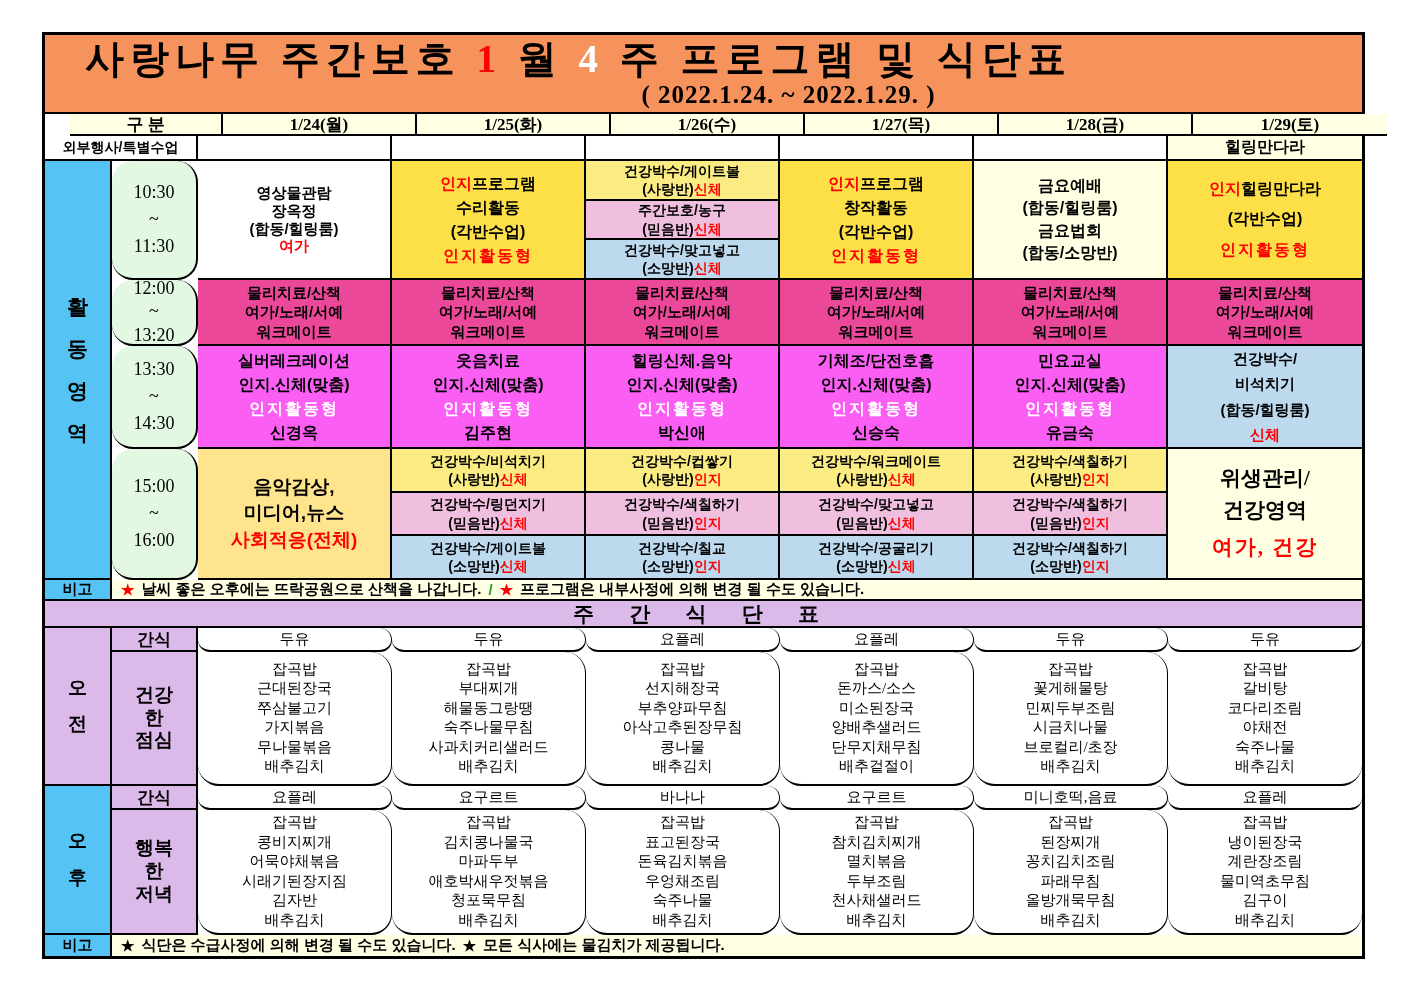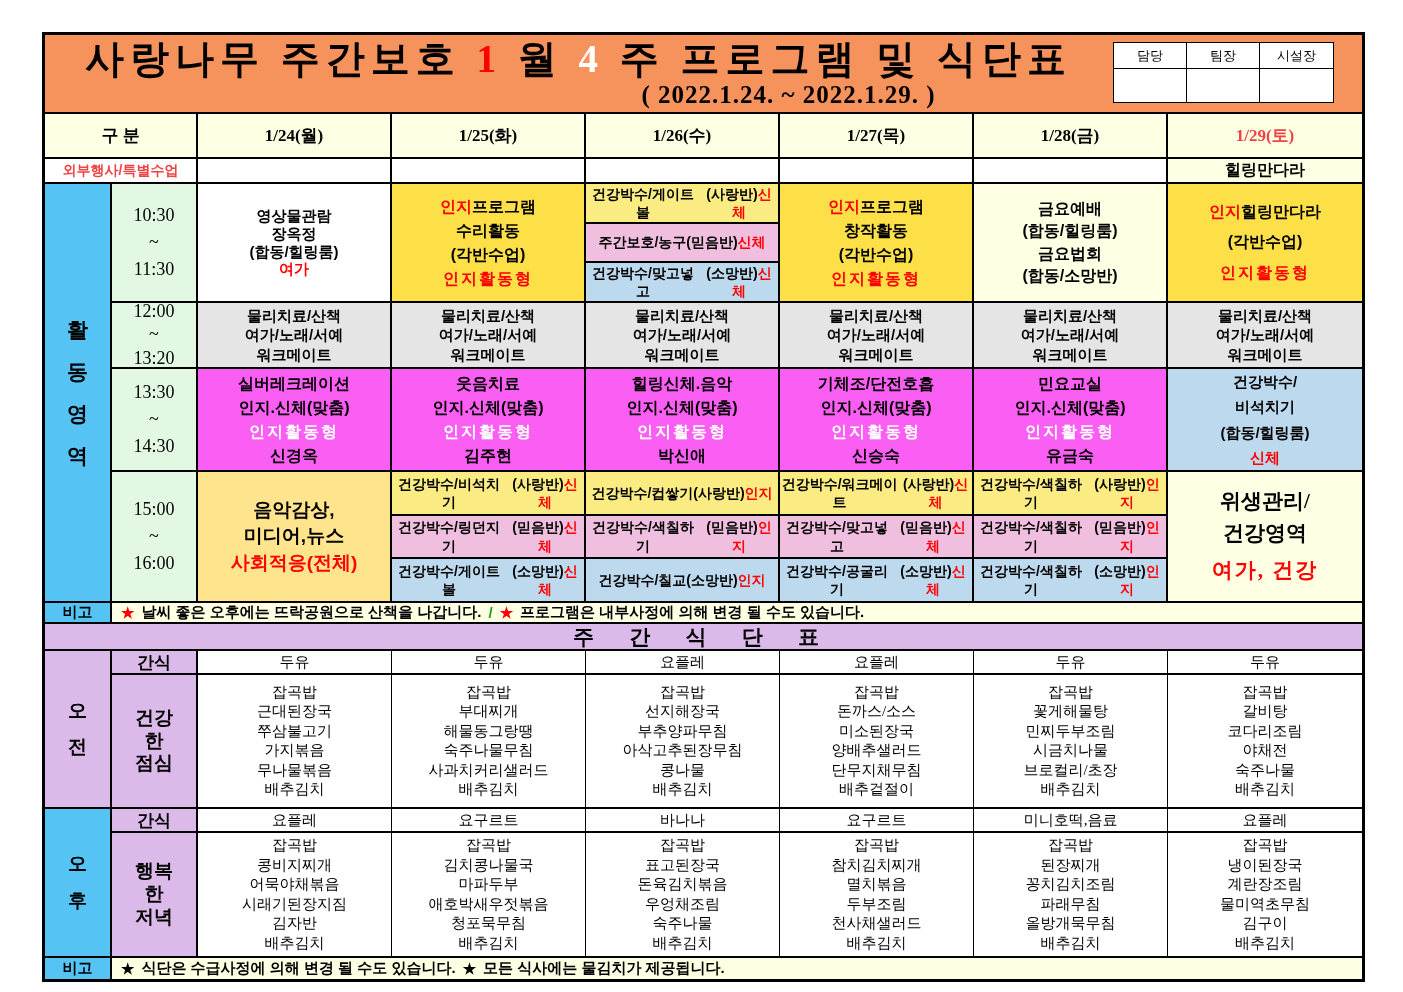--- a/index.html
+++ b/index.html
@@ -9,44 +9,44 @@
   .r{display:flex;width:100%;}
   .cell{box-sizing:border-box;border-right:2px solid #000;border-bottom:2px solid #000;
         display:flex;flex-direction:column;align-items:center;justify-content:center;
         text-align:center;overflow:hidden;height:100%;}
   .cell.last{border-right:none;}
   .w1{width:67px;flex:none;}
   .w2{width:86px;flex:none;}
   .w12{width:153px;flex:none;}
   .wd{width:194px;flex:none;}
   .grow{flex:1;min-width:0;}
-  .h27{height:45px;}.h25{height:25px;border-radius:9px;}.h119{height:119px;}.h66{height:66px;}
+  .h27{height:22px;padding-left:25px;}.h25{height:25px;border-radius:9px;}.h119{height:119px;}.h66{height:66px;}
   .h103{height:103px;}.h131{height:131px;}.h21{height:21px;}.hban{height:27px;}
   .h24{height:24px;}.h134{height:134px;}.h125{height:125px;}
   
   .org{background:#F6925C;}
   .cr{background:#FFFFE3;}
   .wh{background:#FFFFFF;}
   .sky{background:#55C3F3;}
   .tcol{background:#E3F8E3;}
-  .lgn{background:#e5e5e5;}
+  .lgn{background:#ec4899;}
   .gn{background:#fde047;}
   .mg{background:#FA5EF3;}
   .y{background:#FAEC82;}
   .pk{background:#F0BEDF;}
   .lb{background:#BDD9EE;}
   .pu{background:#DBB9E9;}
   .amb{background:#FFE48E;}
   .red{color:#FF0000;}
-  .blue{color:#ef4444;text-align:center;}
+  .blue{color:#000000;text-align:center;}
   .whitetxt{color:#FFFFFF;}
   .grnslash{color:#1E9E1E;font-weight:bold;}
   
   .serifb{font-family:"Liberation Serif",serif;font-weight:bold;}
-  .serif{font-family:"Liberation Serif",serif;font-weight:normal;}
+  .serif{font-family:"Liberation Serif",serif;font-weight:normal;border-radius:21px;}
   .gothb{font-family:"Liberation Sans",sans-serif;font-weight:bold;}.f14{font-size:14px;}.f15{font-size:15px;}.f16{font-size:16px;}
   .f17{font-size:17px;}.f18{font-size:18px;}.f19{font-size:19px;}.f21{font-size:21px;}
   .lh115{line-height:1.18;}.lh130{line-height:1.3;}.lh140{line-height:1.4;}
   .lh150{line-height:1.5;}.lh170{line-height:1.7;}.lh190{line-height:1.9;}
   .pre{white-space:pre-line;}
   
   .title-band{position:relative;height:77px;border-bottom:2px solid #000;
               display:flex;flex-direction:column;justify-content:center;}
   .tline1{font-family:"Liberation Serif",serif;font-weight:bold;font-size:39px;line-height:1.05;
           letter-spacing:6px;text-align:center;padding-right:250px;white-space:nowrap;}
@@ -54,22 +54,22 @@
           letter-spacing:1px;text-align:center;padding-left:170px;margin-top:2px;}
   .sig{position:absolute;right:28px;top:7px;width:219px;background:#fff;border:1px solid #000;
        display:grid;grid-template-columns:1fr 1fr 1fr;grid-template-rows:26px 33px;
        font-family:"Liberation Serif",serif;font-size:13px;}
   .sig>div{border-right:1px solid #000;border-bottom:1px solid #000;
            display:flex;align-items:center;justify-content:center;}
   .sig>div:nth-child(3n){border-right:none;}
   .sig>div:nth-child(n+4){border-bottom:none;}
   
   .stack{padding:0;justify-content:stretch;}
-  .sub{flex:1;border-bottom:2px solid #000;display:flex;
-       justify-content:center;width:100%;line-height:1.3;align-items:center;}
+  .sub{flex:1;border-bottom:2px solid #000;display:flex;flex-direction:column;
+       justify-content:center;width:100%;line-height:1.3;}
   .sub:last-child{border-bottom:none;}
   
   .note{flex-direction:row;justify-content:flex-start;gap:7px;padding-left:9px;
         font-weight:bold;font-size:15px;}
   .banner-cell{letter-spacing:15px;}
   
   .mcell{border-right:1px solid #000;}
   .mcell.last{border-right:none;}
   .sp2{letter-spacing:2px;}
 </style>
@@ -82,28 +82,20 @@
   <div class="title-band org">
     <div class="tline1">
       <span>사랑나무 주간보호</span>
       <span class="red">1</span>
       <span>월</span>
       <span class="whitetxt">4</span>
       <span>주</span>
       <span>프로그램 및 식단표</span>
     </div>
     <div class="tline2">( 2022.1.24. ~ 2022.1.29. )</div>
-    <div class="sig">
-      <div>담당</div>
-      <div>팀장</div>
-      <div>시설장</div>
-      <div></div>
-      <div></div>
-      <div></div>
-    </div>
   </div>
 
   <div class="r h27">
     <div class="cell w12 cr serifb f17">구  분</div>
     <div class="cell wd cr serifb f17">1/24(월)</div>
     <div class="cell wd cr serifb f17">1/25(화)</div>
     <div class="cell wd cr serifb f17">1/26(수)</div>
     <div class="cell wd cr serifb f17">1/27(목)</div>
     <div class="cell wd cr serifb f17">1/28(금)</div>
     <div class="cell wd cr serifb f17 blue last">1/29(토)</div>

